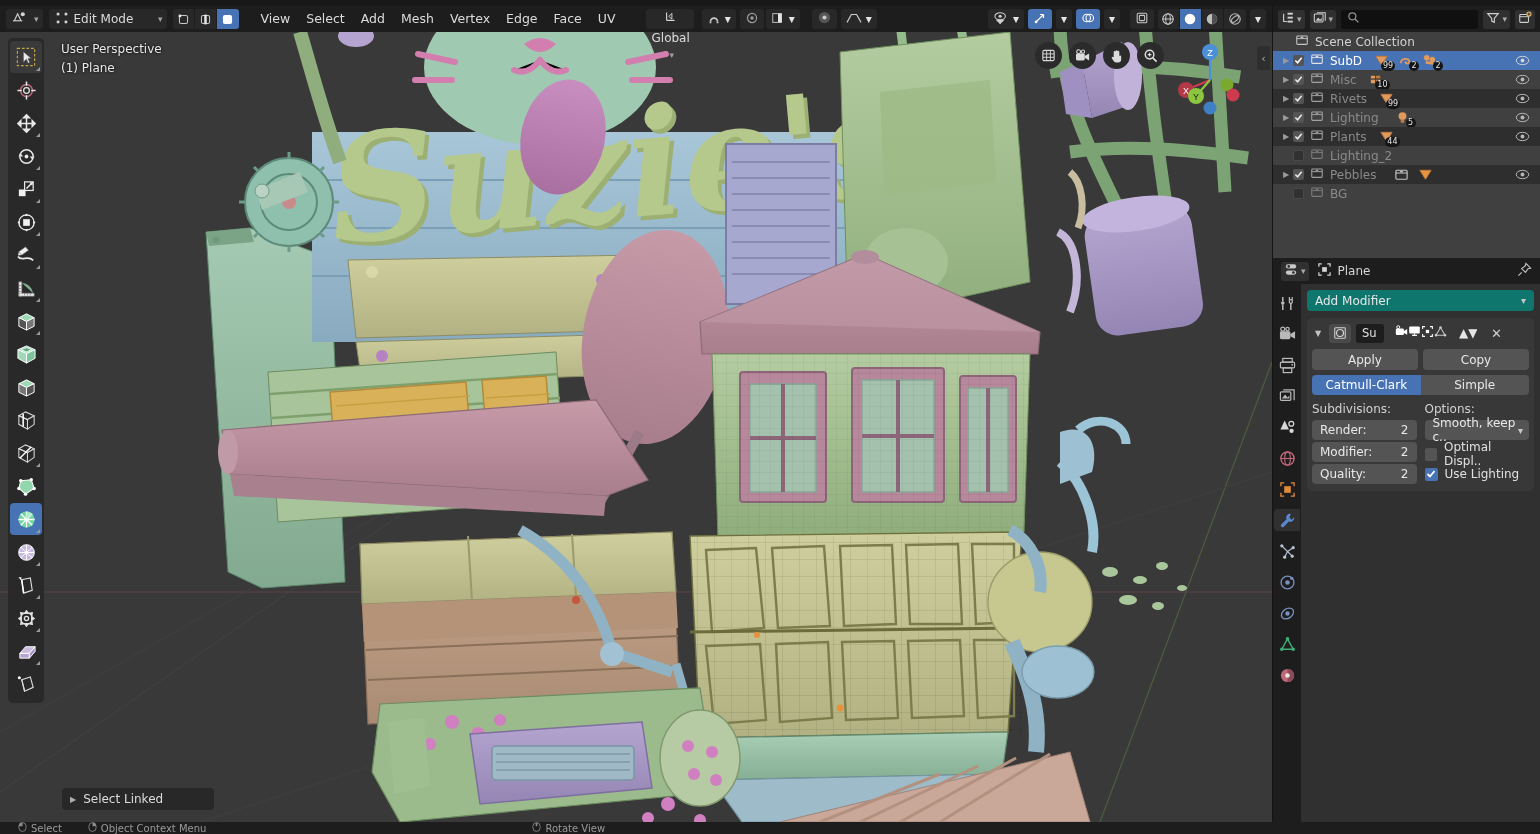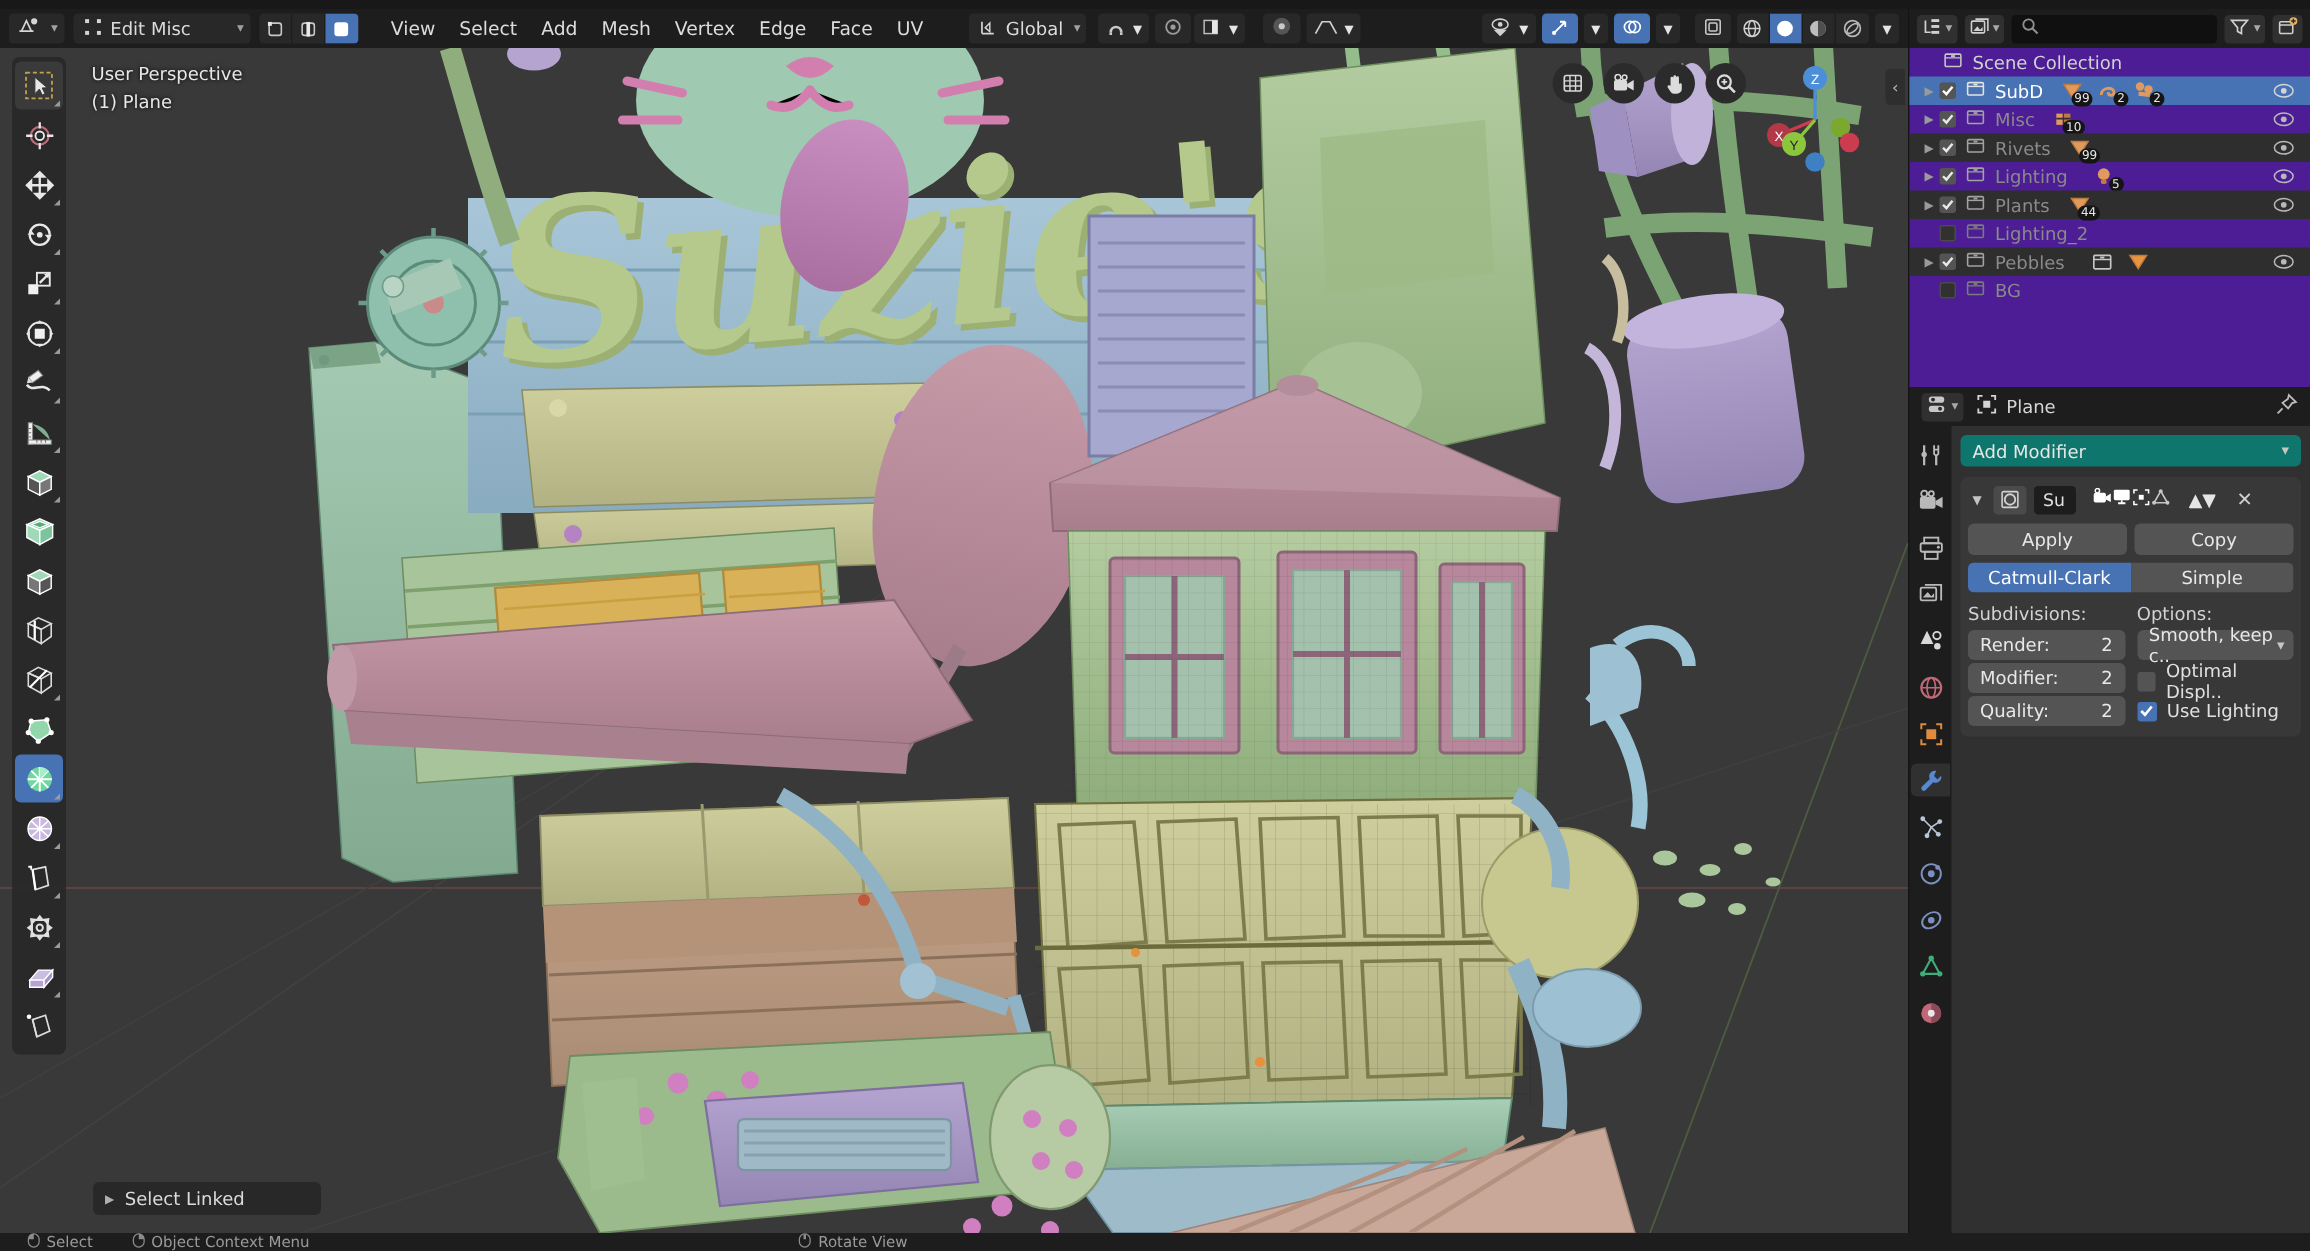--- a/index.html
+++ b/index.html
@@ -121,21 +121,21 @@
   }
   .ol-btn {
     background: #303030; border-radius: 3px; height: 19px;
     display: flex; align-items: center; padding: 0 3px; gap: 2px;
   }
   #ol-search {
     flex: 1; height: 19px; background: #101010; border-radius: 3px;
     display: flex; align-items: center; padding: 0 6px; gap: 5px;
     color: #777;
   }
-  #ol-body { background: #4c1d95; height: 226px; font-size: 12px; }
+  #ol-body { background: #404040; height: 226px; font-size: 12px; }
   .ol-row {
     height: 19px; display: flex; align-items: center;
     padding-left: 6px; position: relative;
   }
   .ol-row.alt { background: #2e2e2e; }
   .ol-row.sel { background: #4772b3; }
   .ol-row .expand {
     width: 14px; text-align: center; color: #9a9a9a; font-size: 8px;
   }
   .ol-row .cb {
@@ -269,21 +269,21 @@
 
     <div class="hdr-drop" style="min-width:118px;">
       <span>
         <svg width="14" height="14" viewBox="0 0 16 16">
           <rect x="2" y="2" width="3" height="3" fill="#d5d5d5"></rect>
           <rect x="11" y="2" width="3" height="3" fill="#d5d5d5"></rect>
           <rect x="2" y="11" width="3" height="3" fill="#d5d5d5"></rect>
           <rect x="11" y="11" width="3" height="3" fill="#d5d5d5"></rect>
         </svg>
       </span>
-      <span style="flex:1;">Edit Misc</span>
+      <span style="flex:1;">Edit Mode</span>
       <span class="caret">▾</span>
     </div>
 
     <div class="seg" style="margin-left:6px;">
       <div>
         <svg width="13" height="13" viewBox="0 0 16 16">
           <rect x="3" y="3" width="10" height="10" rx="2" fill="none" stroke="#c8c8c8" stroke-width="1.3"></rect>
           <rect x="2" y="2" width="3.2" height="3.2" fill="#e8e8e8"></rect>
         </svg>
       </div>
@@ -304,21 +304,21 @@
       <div class="menu-item">View</div>
       <div class="menu-item">Select</div>
       <div class="menu-item">Add</div>
       <div class="menu-item">Mesh</div>
       <div class="menu-item">Vertex</div>
       <div class="menu-item">Edge</div>
       <div class="menu-item">Face</div>
       <div class="menu-item">UV</div>
     </div>
 
-    <div class="hdr-drop" style="margin-left:22px;">
+    <div class="hdr-drop" style="margin-left:22px;flex-direction:column;">
       <span>
         <svg width="14" height="14" viewBox="0 0 16 16">
           <path d="M3 13 V4 M3 13 H12" stroke="#d5d5d5" stroke-width="1.3" fill="none"></path>
           <path d="M5.5 8.5 L9 5 L9 11.5 Z" fill="none" stroke="#d5d5d5" stroke-width="1.1"></path>
         </svg>
       </span>
       <span>Global</span>
       <span class="caret">▾</span>
     </div>
 

